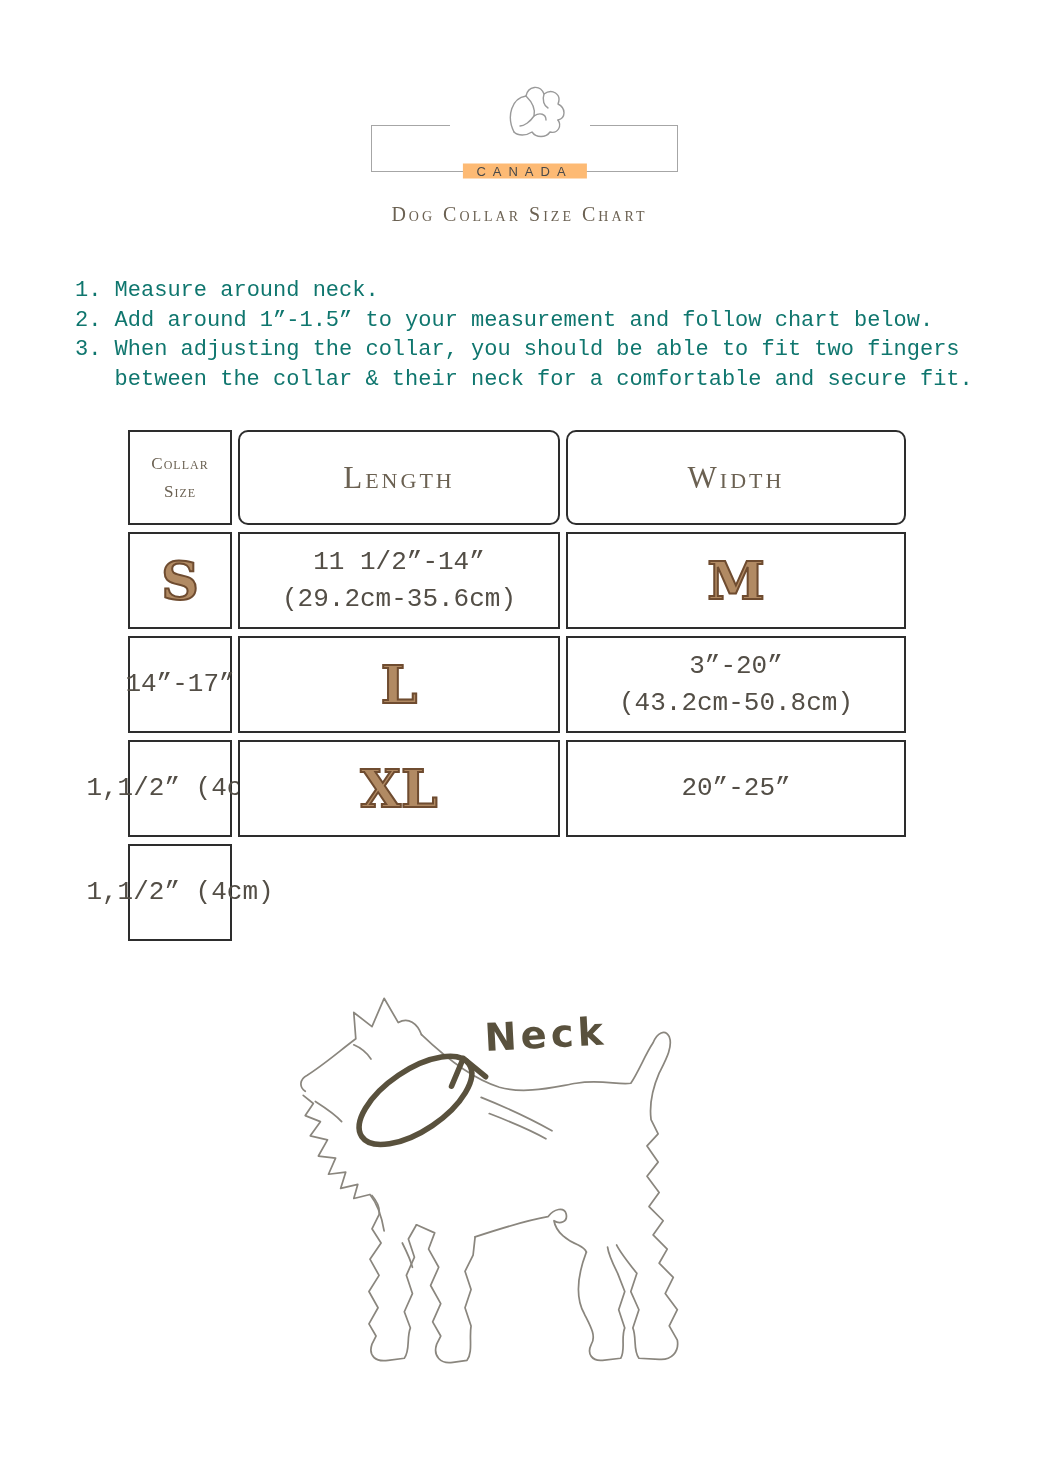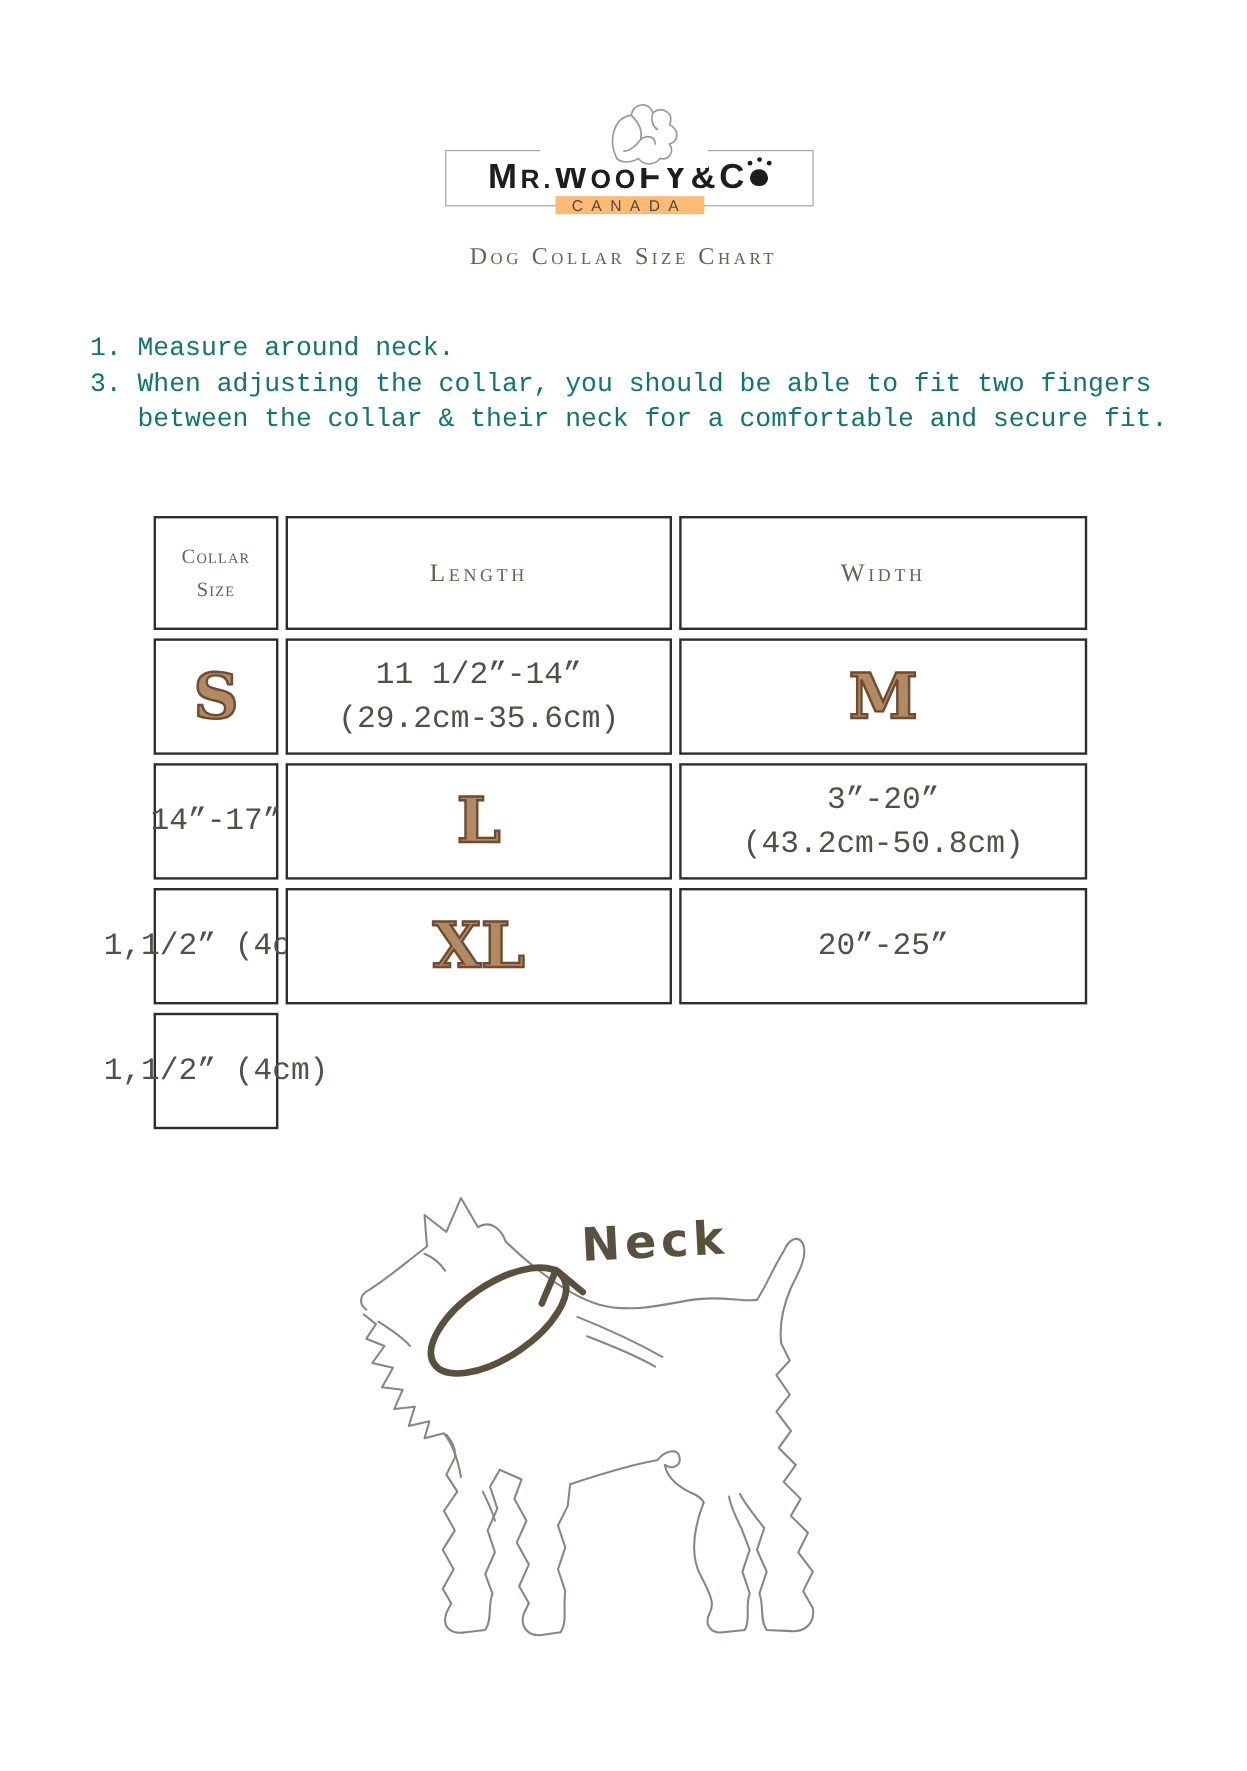--- a/index.html
+++ b/index.html
@@ -33,21 +33,21 @@
   .inst{padding-left:3ch;text-indent:-3ch;}
 
   
   .size-chart{position:absolute;left:128px;top:430px;display:grid;
               grid-template-columns:104px 322px 340px;
               grid-template-rows:95px;grid-auto-rows:97px;gap:7px 6px;}
   .cell{border:2px solid #2d2d2d;background:#fff;display:flex;flex-direction:column;
         align-items:center;justify-content:center;box-sizing:border-box;}
   .hdr{font-family:"Liberation Serif",serif;font-variant:small-caps;color:#6b6152;}
   .hdr-size{font-size:17px;line-height:28px;letter-spacing:1px;}
-  .hdr-big{font-size:21px;letter-spacing:3px;}
+  .hdr-big{font-size:31px;letter-spacing:3px;border-radius:10px;}
   .data-cell{font-family:"Liberation Mono",monospace;font-size:26px;line-height:37px;
              color:#534e46;text-align:center;white-space:nowrap;}
   .size-letter{font-family:"DejaVu Serif",serif;font-weight:bold;font-size:52px;
                color:#b18a63;-webkit-text-stroke:2px #6f4c30;text-shadow:0 0 1px #6f4c30;}
 
   
   .diagram{position:absolute;left:283px;top:978px;width:455px;height:440px;}
   .dog-line{fill:none;stroke:#8a867e;stroke-width:1.7;stroke-linecap:round;stroke-linejoin:round;}
   .arrow-line{fill:none;stroke:#59513d;stroke-width:5.5;stroke-linecap:round;stroke-linejoin:round;}
   .neck-label{font-family:"DejaVu Sans",sans-serif;font-weight:bold;font-size:38px;
@@ -63,28 +63,28 @@
     <svg width="140" height="58" viewBox="0 0 140 58">
       <path class="sketch-line" d="M 64 50 C 56 34 62 16 76 14 C 78 4 90 2 94 12 C 102 6 112 12 108 22 C 116 26 116 36 108 38"></path>
       <path class="sketch-line" d="M 76 14 C 82 20 86 26 84 34 C 90 30 96 32 96 38"></path>
       <path class="sketch-line" d="M 94 12 C 92 18 94 24 98 26"></path>
       <path class="sketch-line" d="M 108 38 C 112 44 108 52 100 50 C 96 56 86 56 82 50 C 76 54 68 54 64 50"></path>
       <path class="sketch-line" d="M 84 34 C 80 40 74 44 70 44"></path>
     </svg>
   </div>
 
   <div class="logo-box">
-    <div class="wordmark"><span class="seg seg-lg">M</span><span class="seg seg-sm">R.</span><span class="seg seg-lg">W</span><span class="seg seg-sm">OO</span><span class="seg seg-lg">FY&amp;C</span><span class="seg seg-sm paw-o"><span class="paw-dots"></span><span class="paw-pad"></span></span></div>
     <div class="canada">CANADA</div>
   </div>
 
   <h1 class="title">Dog Collar Size Chart</h1>
 
   <div class="instructions">
       <div class="inst">1. Measure around neck.</div>
+      <div class="inst">2. Add around 1”-1.5” to your measurement and follow chart below.</div>
       <div class="inst">3. When adjusting the collar, you should be able to fit two fingers between the collar &amp; their neck for a comfortable and secure fit.</div>
     </div>
 
   <div class="size-chart">
     <div class="cell hdr hdr-size">
       <span>Collar</span>
       <span>Size</span>
     </div>
     <div class="cell hdr hdr-big">
       <span>Length</span>

